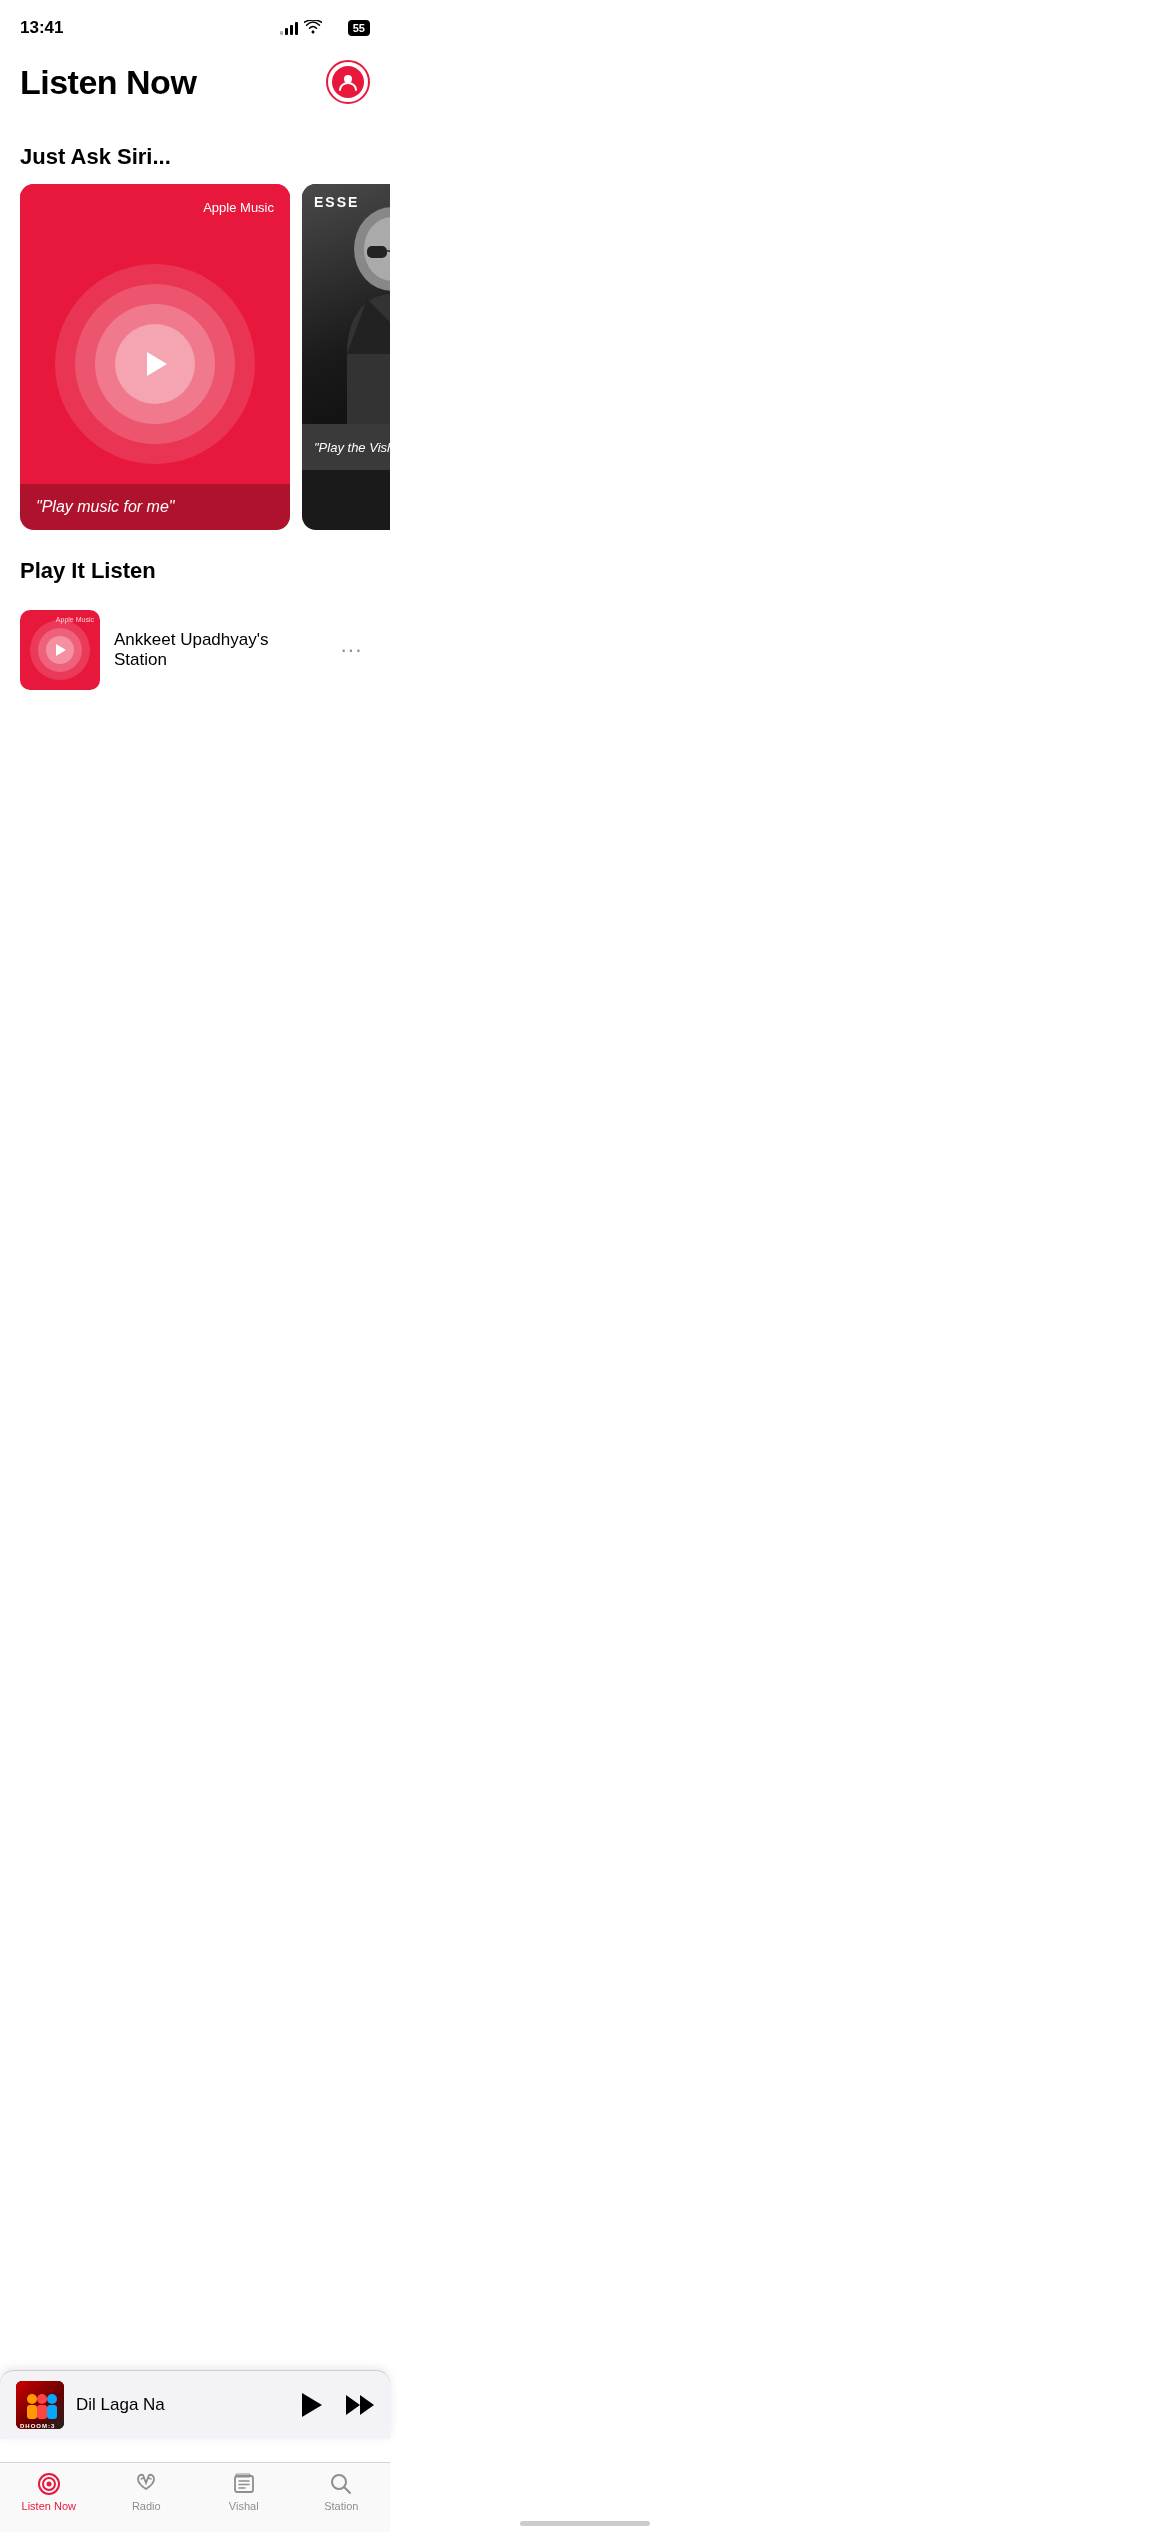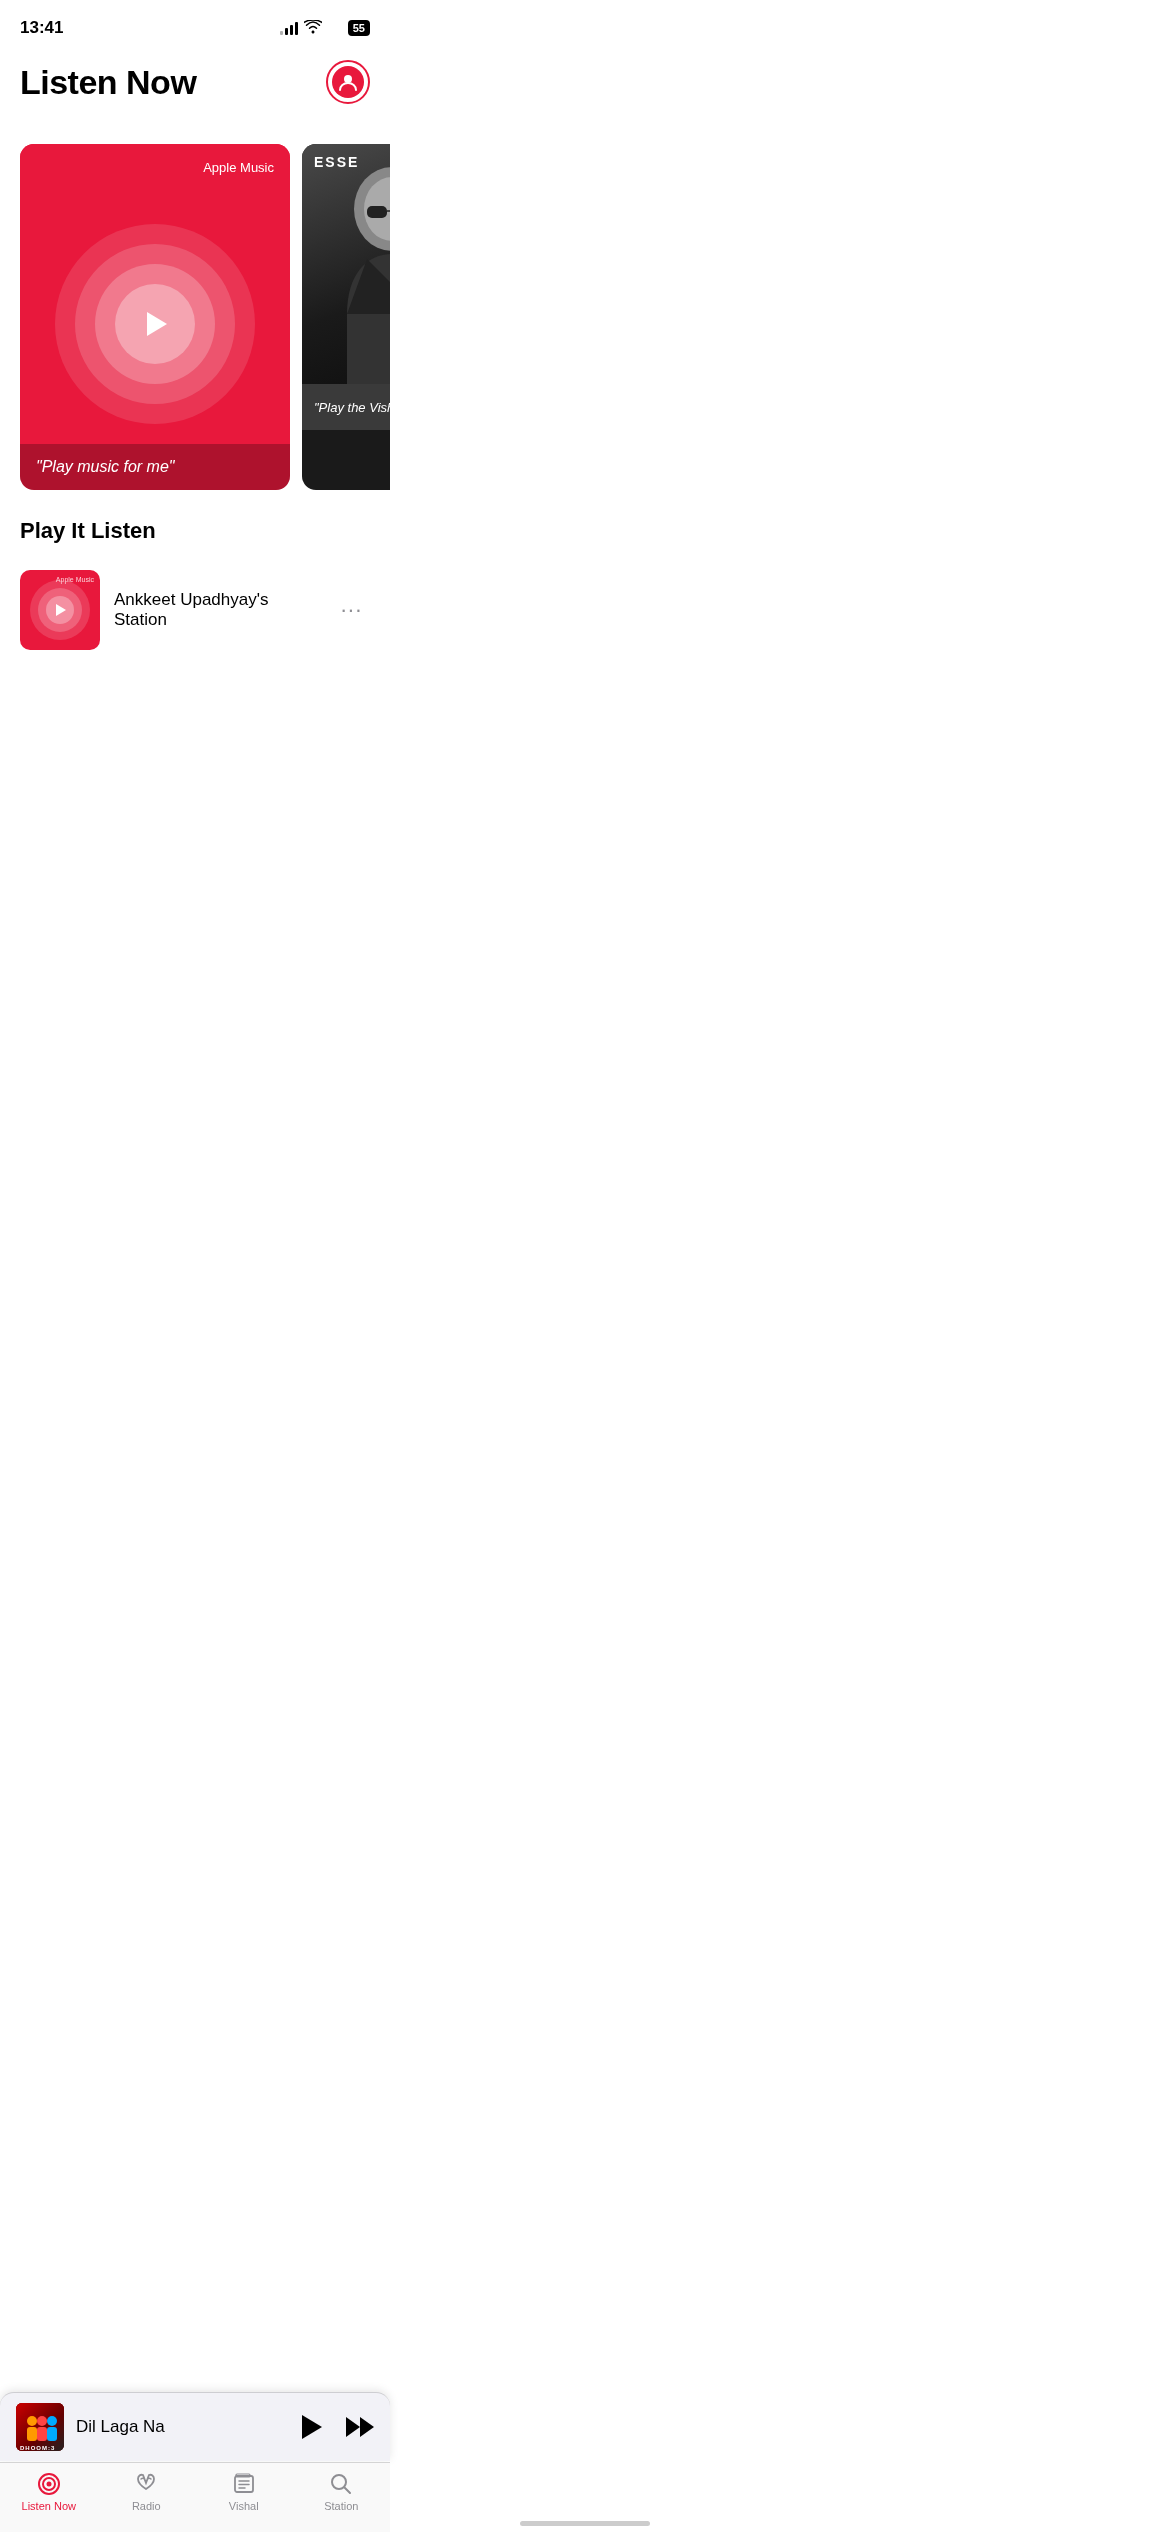--- a/index.html
+++ b/index.html
@@ -295,21 +295,21 @@
     .station-more {
       color: #8e8e93;
       font-size: 22px;
       cursor: pointer;
       padding: 4px 8px;
     }
 
     
     .now-playing-bar {
       position: fixed;
-      bottom: 71px;
+      bottom: 93px;
       left: 0;
       width: 390px;
       background: #f2f2f7;
       border-top: 0.5px solid rgba(0,0,0,0.15);
       display: flex;
       align-items: center;
       padding: 10px 16px;
       gap: 12px;
       z-index: 100;
       border-radius: 14px 14px 0 0;
@@ -448,20 +448,21 @@
     <div class="avatar-inner">
       <svg width="20" height="20" viewBox="0 0 20 20" fill="none">
         <circle cx="10" cy="7" r="4" fill="white"></circle>
         <path d="M2 18 C2 14 5.5 11 10 11 C14.5 11 18 14 18 18" stroke="white" stroke-width="2" fill="none" stroke-linecap="round"></path>
       </svg>
     </div>
   </button>
 </div>
 
 <div class="section-wrapper">
+  <h2 class="section-label">Just Ask Siri...</h2>
 
   <div class="cards-scroll">
 
     <div class="siri-card">
       <div class="siri-card-main">
         <div class="apple-music-logo">
           <span class="apple-logo-icon"></span>
           <span>Apple Music</span>
         </div>
         <div class="play-circles">

